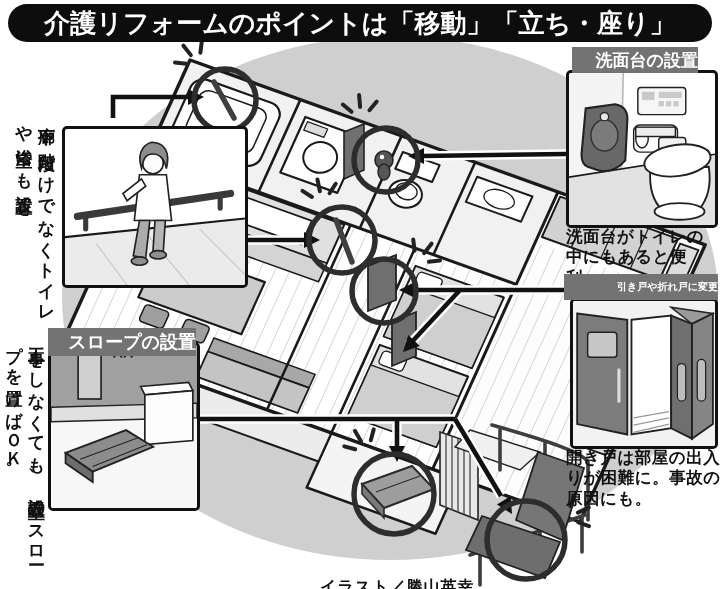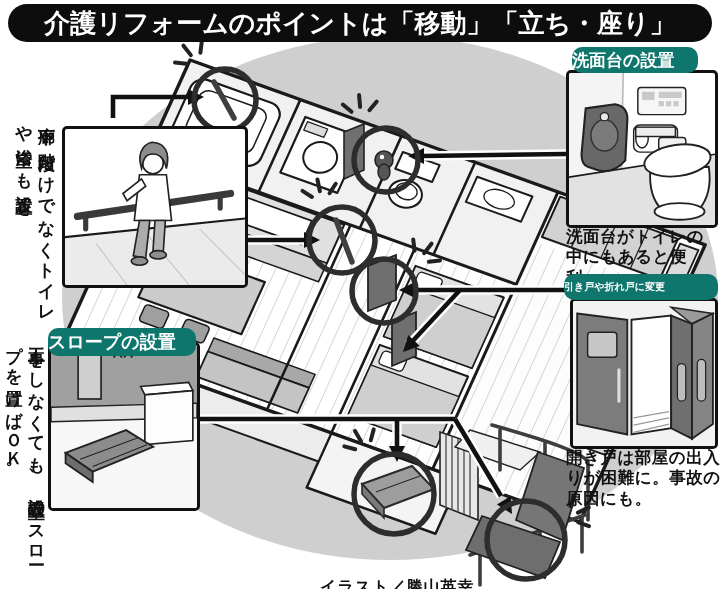--- a/index.html
+++ b/index.html
@@ -2,22 +2,22 @@
 <html><head>
 <meta charset="utf-8">
 <style>
   html,body{margin:0;padding:0;background:#888;}
   .canvas{position:relative;width:720px;height:589px;background:#fff;overflow:hidden;
           font-family:"DejaVu Sans",sans-serif;color:#111;}
   .banner{position:absolute;left:8px;top:4px;width:704px;height:38px;background:#0d0d0d;
           border-radius:20px;color:#fff;font-weight:bold;font-size:26px;display:flex;
           align-items:center;justify-content:center;z-index:4;letter-spacing:0;}
   .scene{position:absolute;left:0;top:0;z-index:1;}
-  .tag{position:absolute;background:#0f766e;color:#fff;font-weight:bold;border-radius:10px;
-       display:flex;align-items:center;justify-content:flex-start;z-index:4;white-space:nowrap;}
+  .tag{position:absolute;background:#737373;color:#fff;font-weight:bold;border-radius:0;
+       display:flex;align-items:center;justify-content:flex-end;z-index:4;white-space:nowrap;}
   .pbox{position:absolute;background:#fff;border:3px solid #111;border-radius:5px;z-index:3;overflow:hidden;}
   .pbox svg{position:absolute;left:0;top:0;width:100%;height:100%;}
   .vnote{position:absolute;writing-mode:vertical-rl;text-orientation:mixed;font-weight:bold;
          font-size:17px;line-height:1.32;letter-spacing:2px;z-index:3;}
   .cap{position:absolute;font-weight:bold;font-size:16.5px;line-height:1.24;z-index:3;letter-spacing:0.5px;}
   .credit{position:absolute;font-weight:bold;font-size:16px;z-index:3;letter-spacing:1px;margin-top:31px;}
   
   .tag-handrail{left:62px;top:112px;width:132px;height:28px;font-size:19px;}
   .box-handrail{left:62px;top:126px;width:180px;height:156px;}
   .note-handrail{left:10px;top:114px;height:216px;width:48px;}

